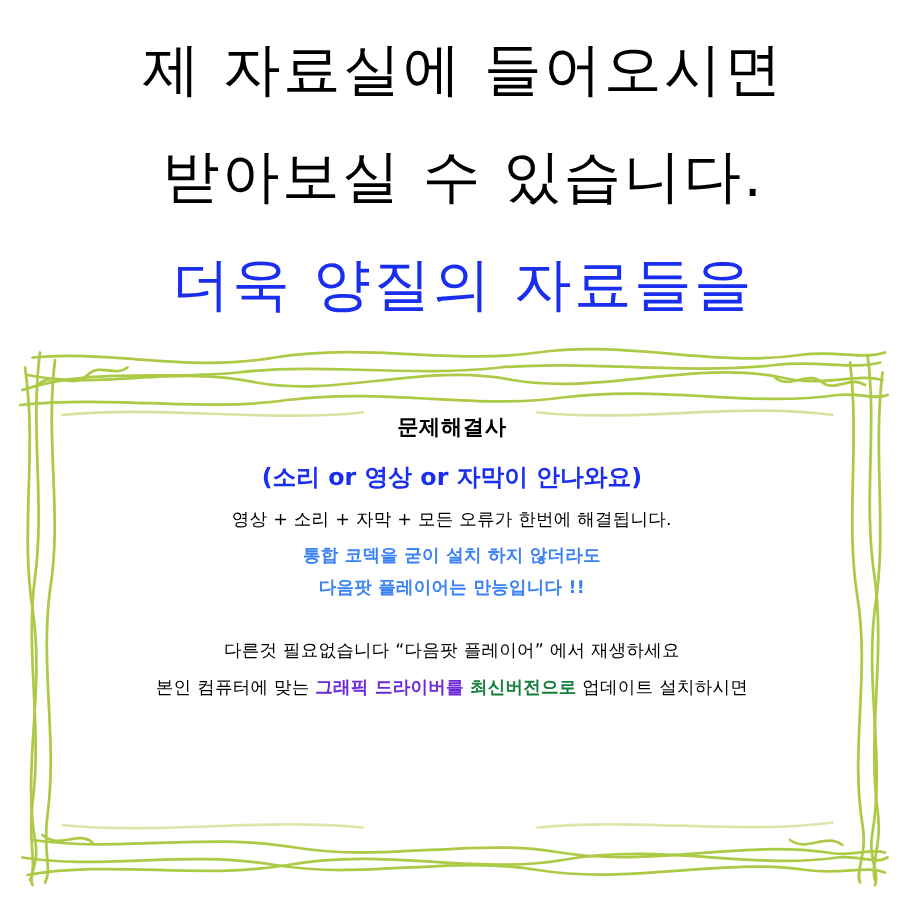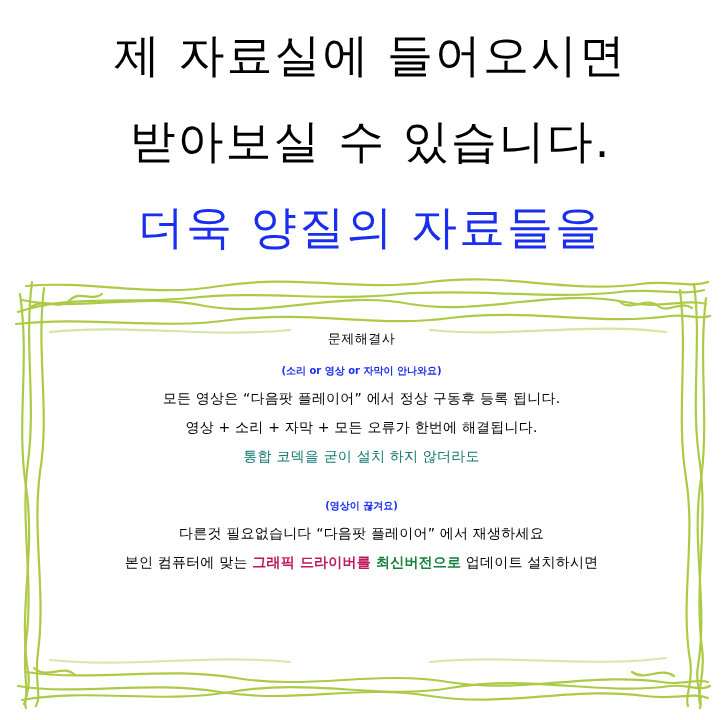--- a/index.html
+++ b/index.html
@@ -58,48 +58,48 @@
 
   
   .content {
     position: absolute;
     left: 40px;
     top: 330px;
     width: 643px;
     text-align: center;
   }
   .c-title {
-    font-size: 13px;
-    font-weight: normal;
+    font-size: 17px;
+    font-weight: bold;
     color: #000000;
     letter-spacing: 0.5px;
     margin-bottom: 16px;
   }
   .c-sub {
-    font-size: 10px;
+    font-size: 19px;
     font-weight: bold;
     color: #1a2ef0;
     margin-bottom: 12px;
   }
   .c-line {
     font-size: 14px;
     color: #000000;
     margin-bottom: 11px;
     letter-spacing: 0.2px;
   }
   .c-line.red {
-    color: #0f766e;
-    font-weight: normal;
+    color: #3b82f6;
+    font-weight: bold;
     margin-bottom: 7px;
   }
   .c-gap {
     height: 26px;
   }
   .c-line .red-inline {
-    color: #be185d;
+    color: #6d28d9;
     font-weight: bold;
   }
   .c-line .blue-inline {
     color: #15803d;
     font-weight: bold;
   }
 </style>
 </head>
 <body>
 
@@ -142,24 +142,23 @@
         <path d="M40,388 C120,396 200,382 280,390" opacity="0.45"></path>
         <path d="M420,390 C500,382 580,396 656,386" opacity="0.45"></path>
       </g>
     </svg>
   </div>
 
   <div class="content">
     <div class="c-title">문제해결사</div>
 
     <div class="c-sub">(소리 or 영상 or 자막이 안나와요)</div>
-    <div class="c-line">모든 영상은 “다음팟 플레이어” 에서 정상 구동후 등록 됩니다.</div>
     <div class="c-line">영상 + 소리 + 자막 + 모든 오류가 한번에 해결됩니다.</div>
     <div class="c-line red">통합 코덱을 굳이 설치 하지 않더라도</div>
+    <div class="c-line red">다음팟 플레이어는 만능입니다 !!</div>
 
     <div class="c-gap"></div>
 
-    <div class="c-sub"><span>(영상이 </span><span class="red-inline">끊겨요</span><span>)</span></div>
     <div class="c-line">다른것 필요없습니다  “다음팟 플레이어” 에서 재생하세요</div>
     <div class="c-line"><span>본인 컴퓨터에 맞는 </span><span class="red-inline">그래픽 드라이버를 </span><span class="blue-inline">최신버전으로</span><span> 업데이트 설치하시면</span></div>
   </div>
 
 </div>
 
 </body></html>

